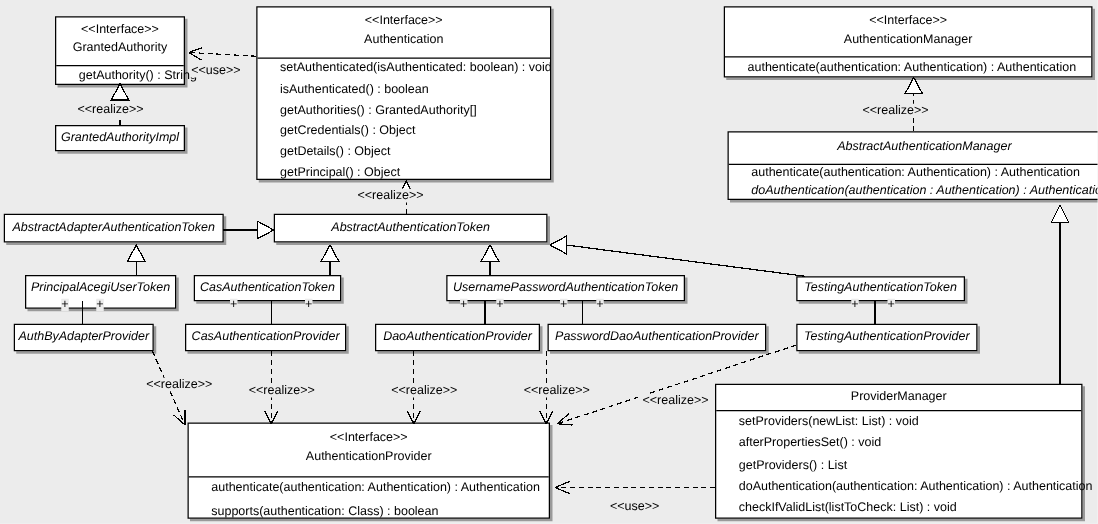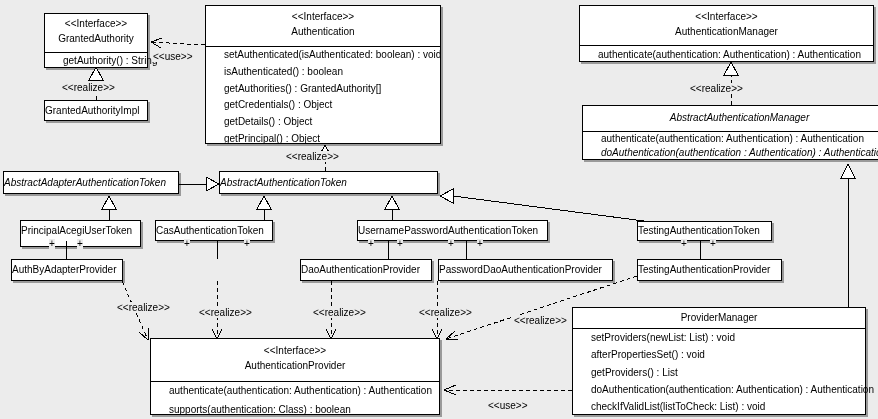--- a/index.html
+++ b/index.html
@@ -12,21 +12,21 @@
   .box {
     position:absolute; box-sizing:border-box;
     background:#fff; border:1px solid #000;
     box-shadow:2px 2px 0 #9a9a9a;
   }
   .head { text-align:center; }
   .head.sep { border-bottom:1px solid #000; }
   .head .line { line-height:15px; white-space:nowrap; }
   .methods > div { white-space:nowrap; padding-left:18px; }
   .it { font-style:italic; }
-  .nameonly { text-align:left; white-space:nowrap; overflow:visible; }
+  .nameonly { text-align:center; white-space:nowrap; overflow:visible;font-style:italic; }
   .lbl {
     position:absolute; white-space:nowrap; background:#ececec;
     line-height:11px; padding:0 1px;text-align:center;
   }
   .plus { position:absolute; line-height:10px; background:#ececec; }
   svg.wires { position:absolute; left:0; top:0; pointer-events:none; }
   svg.wires path, svg.wires line, svg.wires polygon { shape-rendering:crispEdges; }
 </style>
 </head>
 <body>
@@ -103,20 +103,23 @@
   </div>
 
   <div class="box nameonly" style="left:637px;top:221px;width:135px;height:20px;line-height:18px">
     <span>TestingAuthenticationToken</span>
   </div>
 
   <div class="box nameonly" style="left:11px;top:259px;width:112px;height:22px;line-height:20px">
     <span>AuthByAdapterProvider</span>
   </div>
 
+  <div class="box nameonly" style="left:148px;top:259px;width:129px;height:22px;line-height:20px">
+    <span>CasAuthenticationProvider</span>
+  </div>
 
   <div class="box nameonly" style="left:300px;top:259px;width:132px;height:22px;line-height:20px">
     <span>DaoAuthenticationProvider</span>
   </div>
 
   <div class="box nameonly" style="left:438px;top:259px;width:175px;height:22px;line-height:20px">
     <span>PasswordDaoAuthenticationProvider</span>
   </div>
 
   <div class="box nameonly" style="left:637px;top:259px;width:145px;height:22px;line-height:20px">

